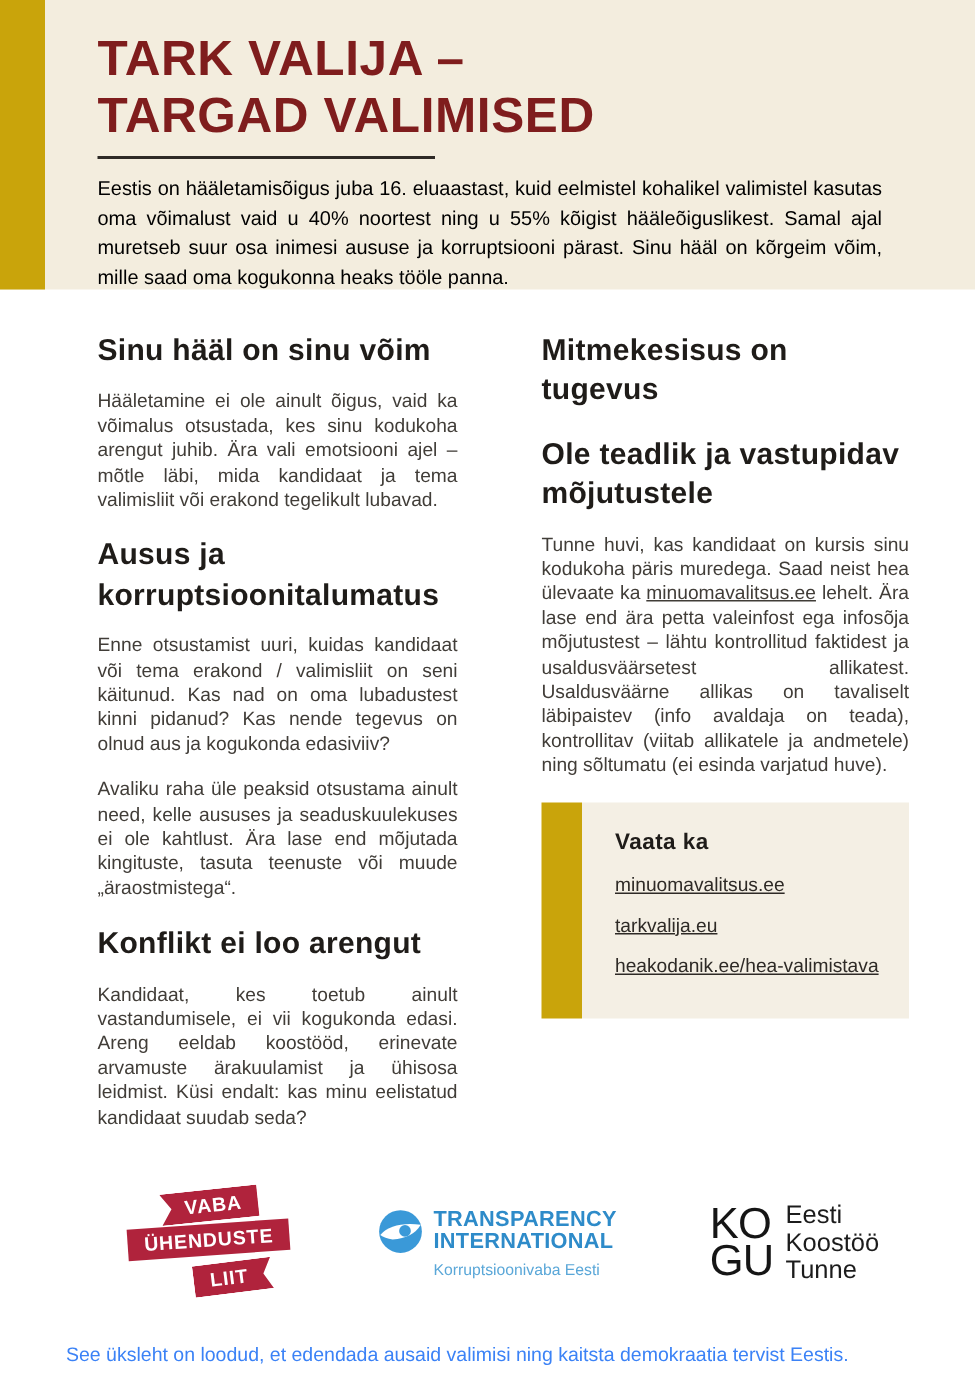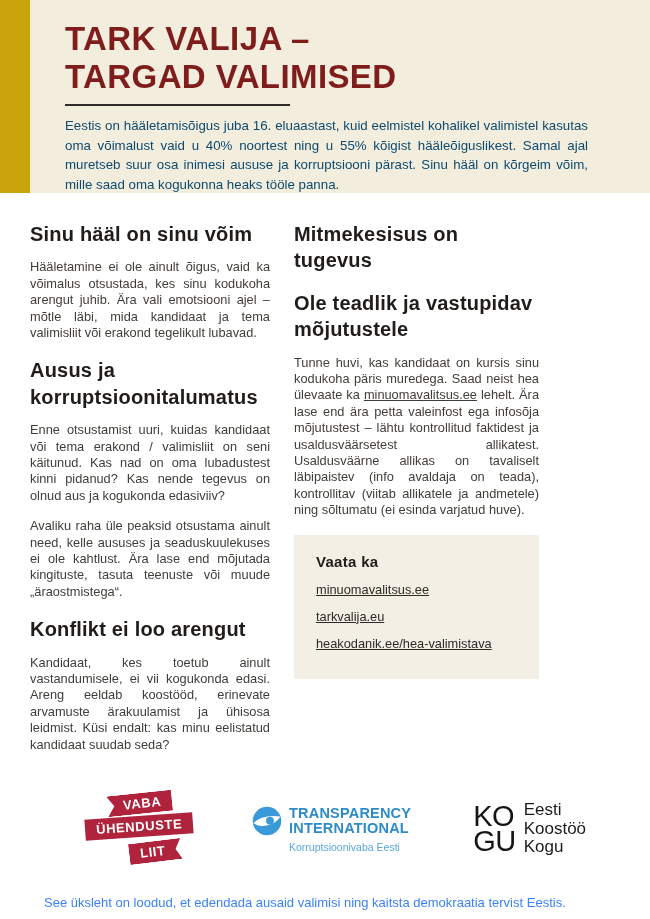--- a/index.html
+++ b/index.html
@@ -29,50 +29,49 @@
     letter-spacing:0.4px; color:#7f1d1d;
     text-transform:uppercase;
   }
   .title-rule {
     width:225px; height:0;
     border-top:2px solid #2e2a26;
     margin:9px 0 10px 0;
   }
   .intro {
     font-size:13.3px; line-height:19.5px;
-    text-align:justify; color:#0c4a6e;
+    text-align:justify; color:#000000;
   }
 
   
   .main {
     display:grid;
     grid-template-columns:240px 245px;
-    column-gap:24px;
-    padding:28px 62px 0 30px;
+    column-gap:56px;
+    padding:28px 62px 0 65px;
   }
   h2.sec-heading {
     font-size:20px; font-weight:800; line-height:1.32;
     color:#1f1c19; margin-bottom:12px; letter-spacing:0.2px;
   }
   p.sec-body {
     font-size:12.8px; line-height:16.4px;
     text-align:justify; color:#413d38;
     margin-bottom:14px;
   }
   .section { margin-bottom:16px; }
   .inline-link {
     color:#413d38; text-decoration:underline; cursor:pointer;
   }
 
   
   .see-also {
     display:flex;
     margin-top:8px;
     min-height:130px;
-    flex-direction:column;
   }
   .see-also-bar { width:27px; background:#c9a40b; flex:none; }
   .see-also-body {
     flex:1; background:#f4efe4;
     padding:18px 16px 16px 22px;
   }
   .see-also-title {
     font-size:15px; font-weight:800; color:#1f1c19;
     margin-bottom:12px; letter-spacing:0.3px;
   }
@@ -218,18 +217,18 @@
   </div>
 
   <div class="kogu-logo">
     <div class="kogu-mark">
       <span>KO</span><br>
       <span>GU</span>
     </div>
     <div class="kogu-text">
       <span>Eesti</span><br>
       <span>Koostöö</span><br>
-      <span>Kogu</span>
+      <span>Tunne</span>
     </div>
   </div>
 </div>
 
 <p class="footer-note">See üksleht on loodud, et edendada ausaid valimisi ning kaitsta demokraatia tervist Eestis.</p>
 
 </body></html>

